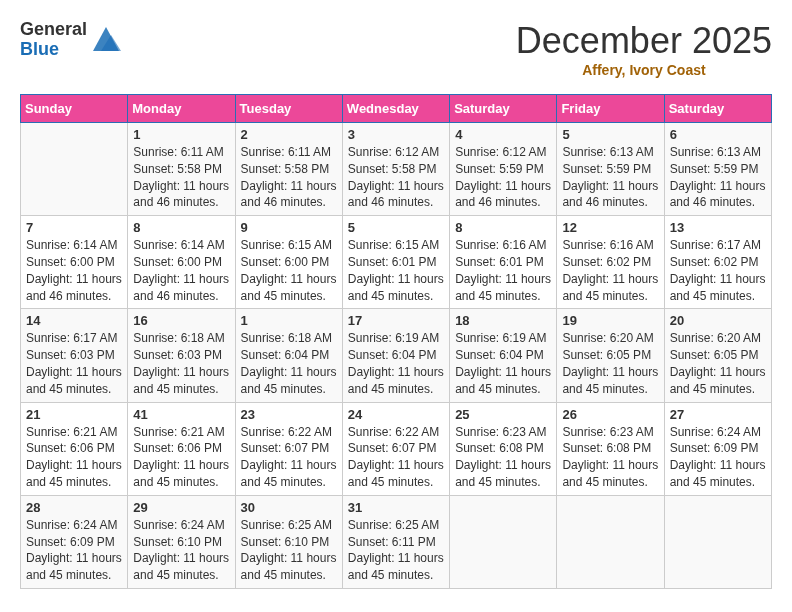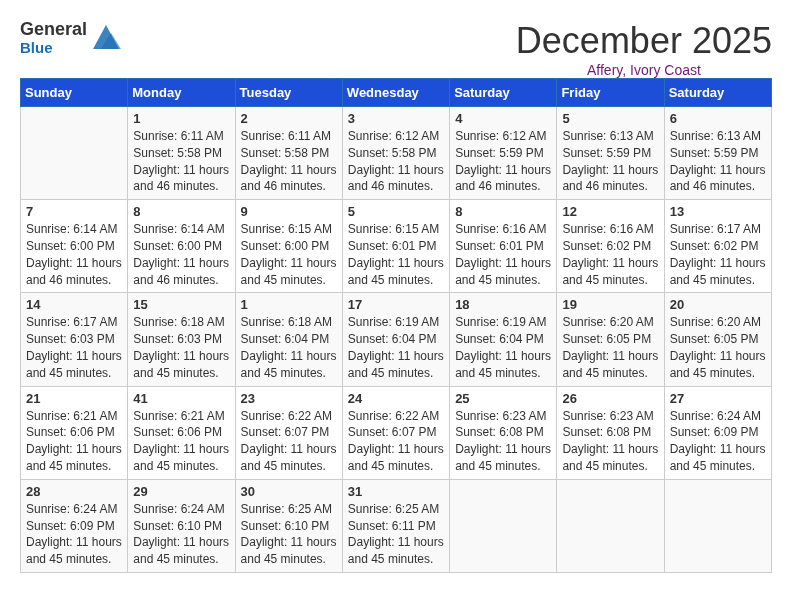--- a/index.html
+++ b/index.html
@@ -7,63 +7,64 @@
       font-family: Arial, sans-serif;
       background: #fff;
       width: 792px;
       min-height: 612px;
       padding: 20px;
     }
     .header {
       display: flex;
       justify-content: space-between;
       align-items: flex-start;
-      margin-bottom: 0;
+      margin-bottom: 16px;
     }
     .logo {
       display: flex;
       align-items: center;
     }
     .logo-text {
       display: flex;
       flex-direction: column;
       line-height: 1.1;
     }
     .logo-general {
       font-size: 18px;
       font-weight: bold;
       color: #333;
     }
     .logo-blue {
-      font-size: 15px;
+      font-size: 18px;
       font-weight: bold;
       color: #1a6db5;
     }
     .logo-icon {
       margin-left: 4px;
     }
     .title-area {
       text-align: center;
     }
     .month-title {
       font-size: 36px;
       font-weight: normal;
       color: #333;
     }
     .subtitle {
       font-size: 14px;
-      color: #701a75;
+      color: #a16207;
+      font-weight: bold;
     }
     table {
       width: 100%;
       border-collapse: collapse;
       font-size: 11px;
     }
     thead tr th {
-      background-color: #1d4ed8;
+      background-color: #ec4899;
       color: #fff;
       padding: 6px 4px;
       text-align: left;
       font-weight: bold;
       font-size: 13px;
       border: 1px solid #2a6db5;
     }
     tbody tr td {
       border: 1px solid #ccc;
       padding: 4px 5px;
@@ -185,21 +186,21 @@
           <span class="day-num">13</span>
           <div class="day-info">Sunrise: 6:17 AM<br>Sunset: 6:02 PM<br>Daylight: 11 hours and 45 minutes.</div>
         </td>
       </tr>
       <tr>
         <td>
           <span class="day-num">14</span>
           <div class="day-info">Sunrise: 6:17 AM<br>Sunset: 6:03 PM<br>Daylight: 11 hours and 45 minutes.</div>
         </td>
         <td>
-          <span class="day-num">15</span>
+          <span class="day-num">16</span>
           <div class="day-info">Sunrise: 6:18 AM<br>Sunset: 6:03 PM<br>Daylight: 11 hours and 45 minutes.</div>
         </td>
         <td>
           <span class="day-num">1</span>
           <div class="day-info">Sunrise: 6:18 AM<br>Sunset: 6:04 PM<br>Daylight: 11 hours and 45 minutes.</div>
         </td>
         <td>
           <span class="day-num">17</span>
           <div class="day-info">Sunrise: 6:19 AM<br>Sunset: 6:04 PM<br>Daylight: 11 hours and 45 minutes.</div>
         </td>

